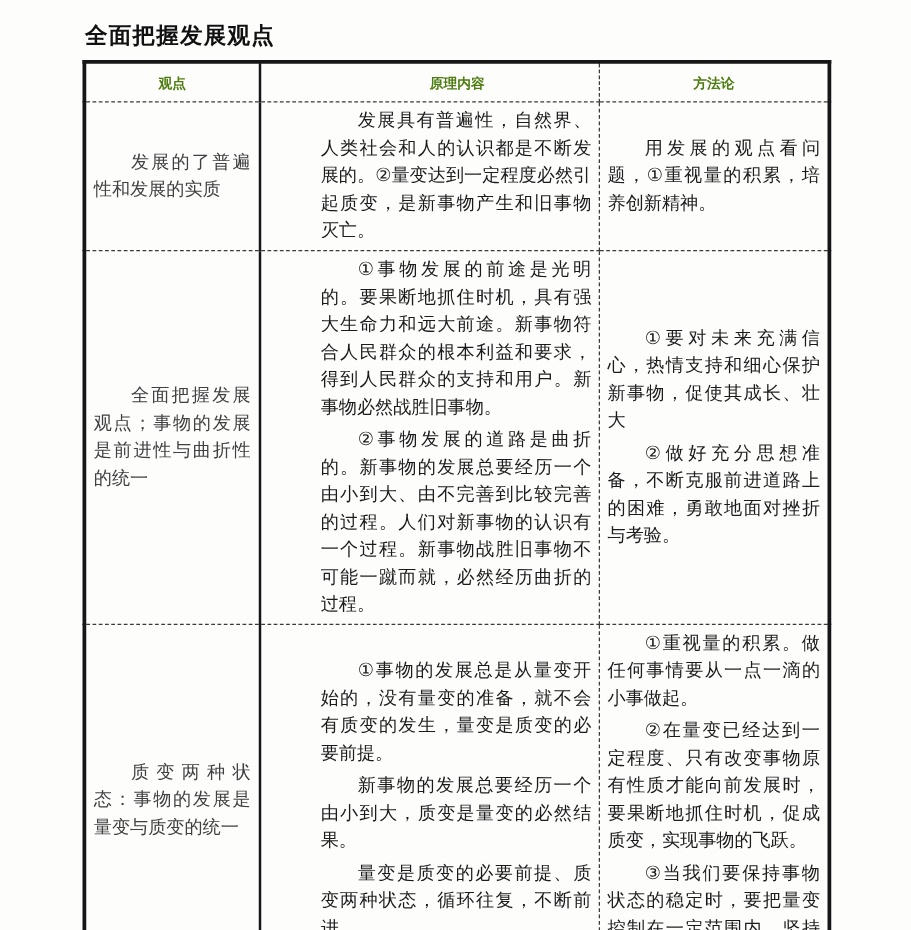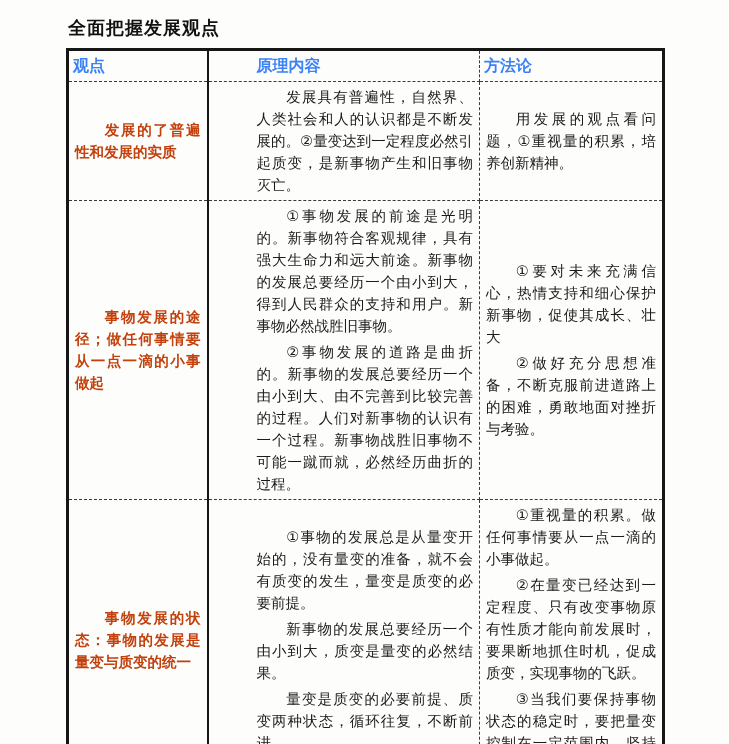--- a/index.html
+++ b/index.html
@@ -34,27 +34,27 @@
   col.c1 { width: 140px; }
   col.c2 { width: 272px; }
   col.c3 { width: 184px; }
 
   thead tr { height: 32px; }
   tr.r1 { height: 92px; }
   tr.r2 { height: 217px; }
   tr.r3 { height: 276px; }
 
   th {
-    font-size: 16px;
+    font-size: 11px;
     font-weight: 700;
-    text-align: left;
+    text-align: center;
     vertical-align: middle;
     border-bottom: 1px dashed #3a3a3a;
     padding: 2px 4px;
-    color: #3b82f6;
+    color: #4d7c0f;
   }
   td {
     font-size: 14.5px;
     line-height: 22px;
     vertical-align: middle;
     padding: 4px 6px;
     text-align: justify;
     color: #1b1b1b;
   }
   
@@ -63,22 +63,22 @@
   
   tr.r1 td, tr.r2 td { border-bottom: 1px dashed #3a3a3a; }
 
   td p {
     margin: 0 0 4px 0;
     text-indent: 2.05em;
   }
   td p:last-child { margin-bottom: 0; }
 
   td.viewpoint {
-    font-weight: 700;
-    color: #c2410c;
+    font-weight: 400;
+    color: #404040;
   }
 </style>
 </head>
 <body>
 
 <div class="page">
   <h1 class="title">全面把握发展观点</h1>
 
   <table class="grid">
     <colgroup>
@@ -100,34 +100,34 @@
           </td>
         <td>
             <p>发展具有普遍性，自然界、人类社会和人的认识都是不断发展的。②量变达到一定程度必然引起质变，是新事物产生和旧事物灭亡。</p>
           </td>
         <td>
             <p>用发展的观点看问题，①重视量的积累，培养创新精神。</p>
           </td>
       </tr>
       <tr class="r2">
         <td class="viewpoint">
-            <p>事物发展的途径；做任何事情要从一点一滴的小事做起</p>
+            <p>全面把握发展观点；事物的发展是前进性与曲折性的统一</p>
           </td>
         <td>
-            <p>①事物发展的前途是光明的。新事物符合客观规律，具有强大生命力和远大前途。新事物的发展总要经历一个由小到大，得到人民群众的支持和用户。新事物必然战胜旧事物。</p>
+            <p>①事物发展的前途是光明的。要果断地抓住时机，具有强大生命力和远大前途。新事物符合人民群众的根本利益和要求，得到人民群众的支持和用户。新事物必然战胜旧事物。</p>
             <p>②事物发展的道路是曲折的。新事物的发展总要经历一个由小到大、由不完善到比较完善的过程。人们对新事物的认识有一个过程。新事物战胜旧事物不可能一蹴而就，必然经历曲折的过程。</p>
           </td>
         <td>
             <p>①要对未来充满信心，热情支持和细心保护新事物，促使其成长、壮大</p>
             <p>②做好充分思想准备，不断克服前进道路上的困难，勇敢地面对挫折与考验。</p>
           </td>
       </tr>
       <tr class="r3">
         <td class="viewpoint">
-            <p>事物发展的状态：事物的发展是量变与质变的统一</p>
+            <p>质变两种状态：事物的发展是量变与质变的统一</p>
           </td>
         <td>
             <p>①事物的发展总是从量变开始的，没有量变的准备，就不会有质变的发生，量变是质变的必要前提。</p>
             <p>新事物的发展总要经历一个由小到大，质变是量变的必然结果。</p>
             <p>量变是质变的必要前提、质变两种状态，循环往复，不断前进。</p>
           </td>
         <td>
             <p>①重视量的积累。做任何事情要从一点一滴的小事做起。</p>
             <p>②在量变已经达到一定程度、只有改变事物原有性质才能向前发展时，要果断地抓住时机，促成质变，实现事物的飞跃。</p>
             <p>③当我们要保持事物状态的稳定时，要把量变控制在一定范围内，坚持适度原则。</p>

